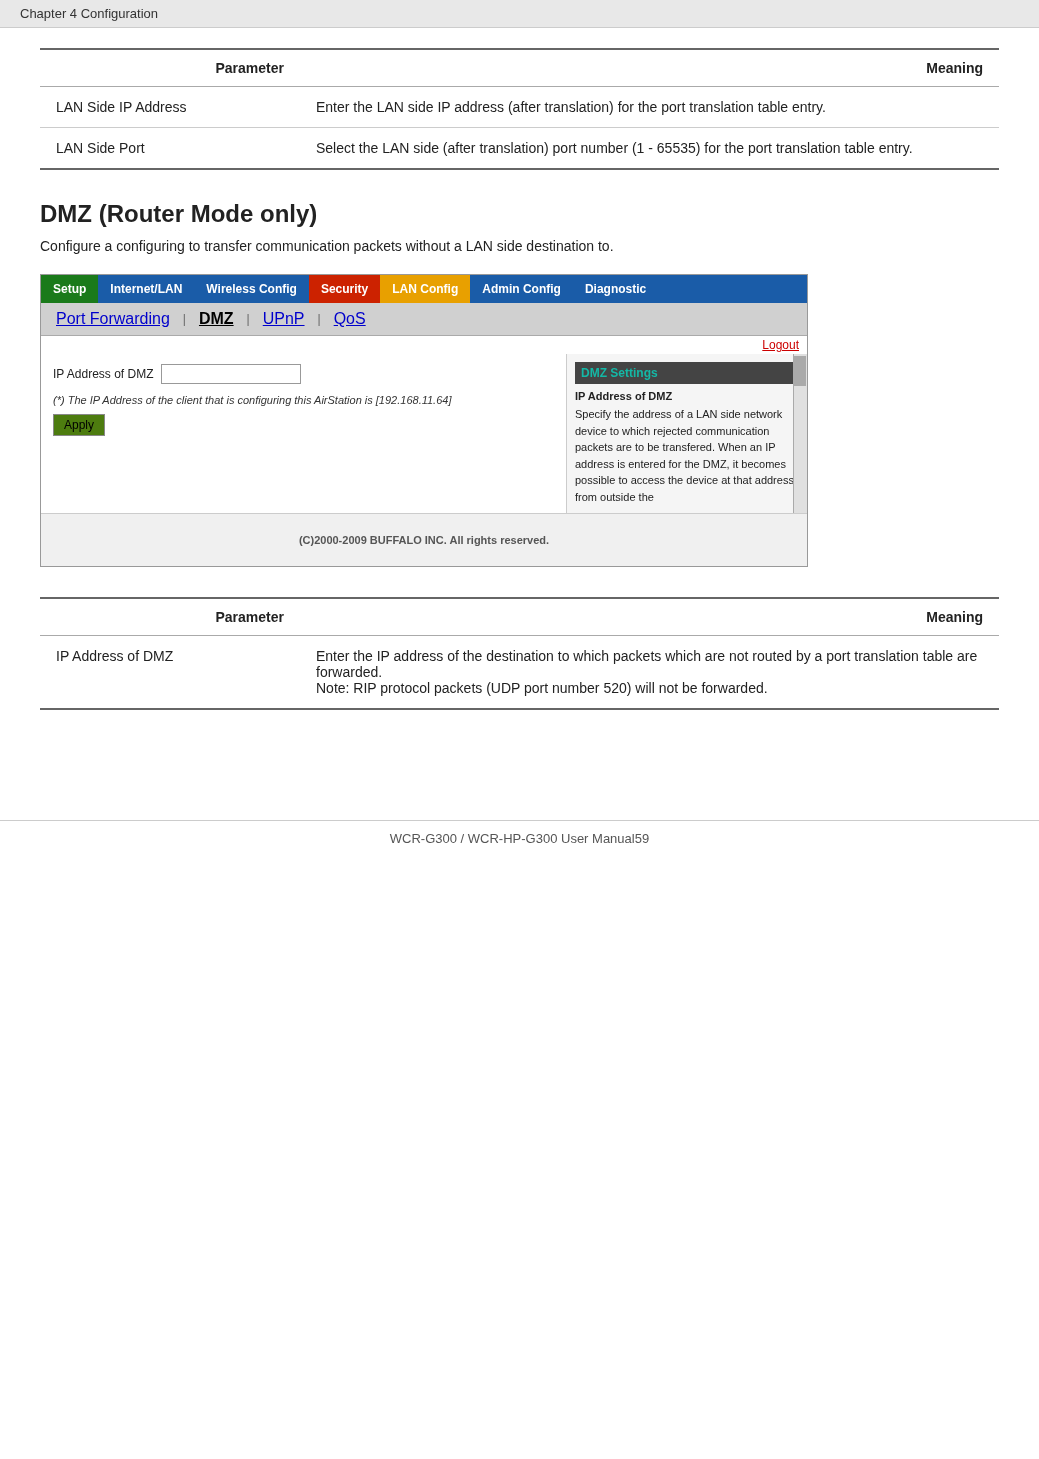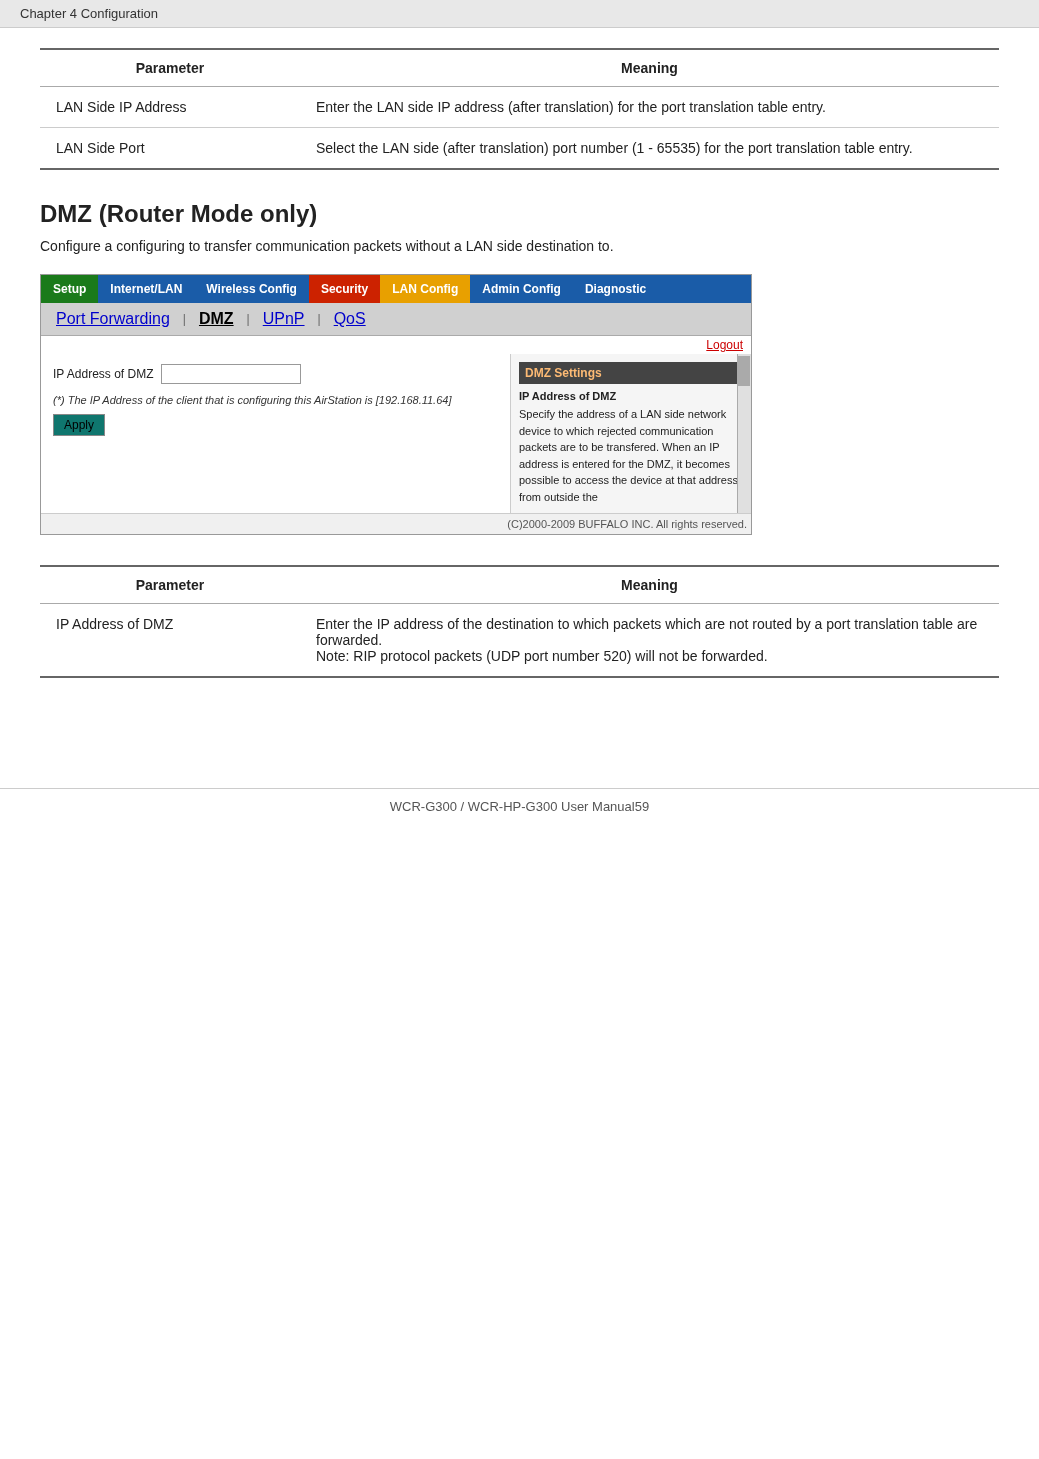--- a/index.html
+++ b/index.html
@@ -27,21 +27,21 @@
       padding: 20px 40px 40px 40px;
     }
 
     
     .param-table {
       width: 100%;
       border-collapse: collapse;
       margin-bottom: 30px;
     }
     .param-table th {
-      text-align: center;
+      text-align: right;
       padding: 10px 16px;
       border-top: 2px solid #666;
       border-bottom: 1px solid #aaa;
       font-weight: bold;
       font-size: 14px;
     }
     .param-table td {
       padding: 12px 16px;
       vertical-align: top;
       border-bottom: 1px solid #ccc;
@@ -62,21 +62,21 @@
       margin-top: 30px;
     }
     .section-desc {
       font-size: 14px;
       margin-bottom: 20px;
     }
 
     
     .router-ui {
       border: 1px solid #999;
-      width: 712px;
+      width: 768px;
       margin-bottom: 30px;
       font-size: 12px;
       background: #fff;
     }
 
     
     .nav-bar {
       background: #1a5ca8;
       display: flex;
       align-items: stretch;
@@ -166,42 +166,43 @@
     }
 
     .note-text {
       font-size: 11px;
       color: #333;
       font-style: italic;
       margin-bottom: 8px;
     }
 
     .apply-btn {
-      background: #0f766e;
+      background: #4d7c0f;
       border: 1px solid #888;
       padding: 3px 10px;
       font-size: 12px;
       cursor: pointer;
     }
 
     .router-footer {
-      text-align: right;
-      padding: 4px;
+      text-align: center;
+      padding: 20px;
       font-size: 11px;
       color: #555;
       border-top: 1px solid #ccc;
       background: #f0f0f0;
+      font-weight: bold;
     }
 
     
     .sidebar-title {
       font-weight: bold;
       font-size: 12px;
       background: #444;
-      color: #fdba74;
+      color: #14b8a6;
       padding: 4px 6px;
       margin-bottom: 6px;
     }
     .sidebar-subtitle {
       font-weight: bold;
       font-size: 11px;
       margin-bottom: 4px;
     }
     .sidebar-text {
       font-size: 11px;

